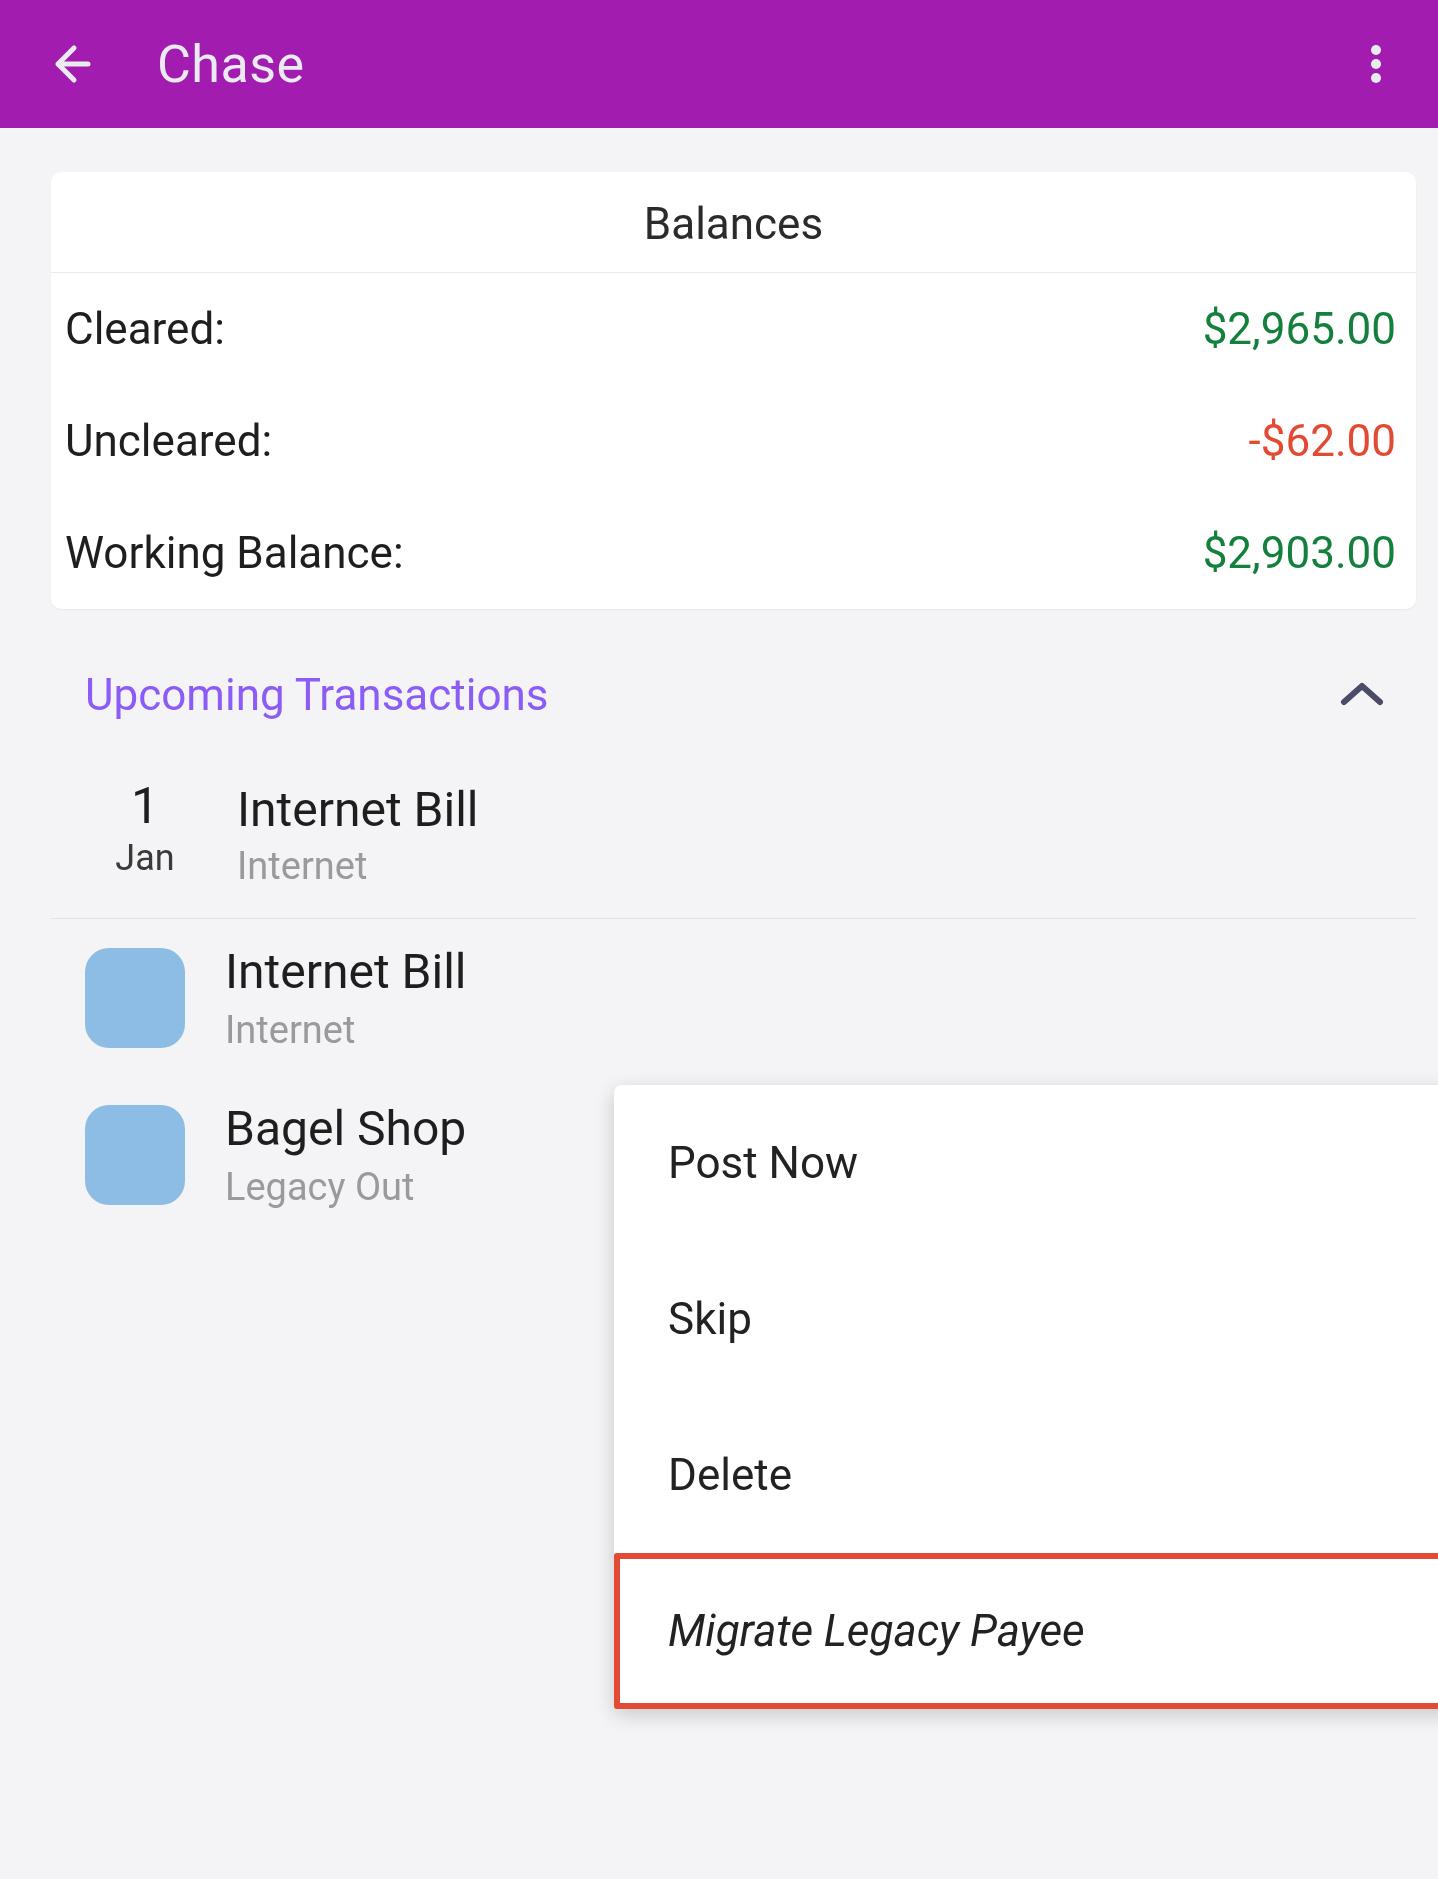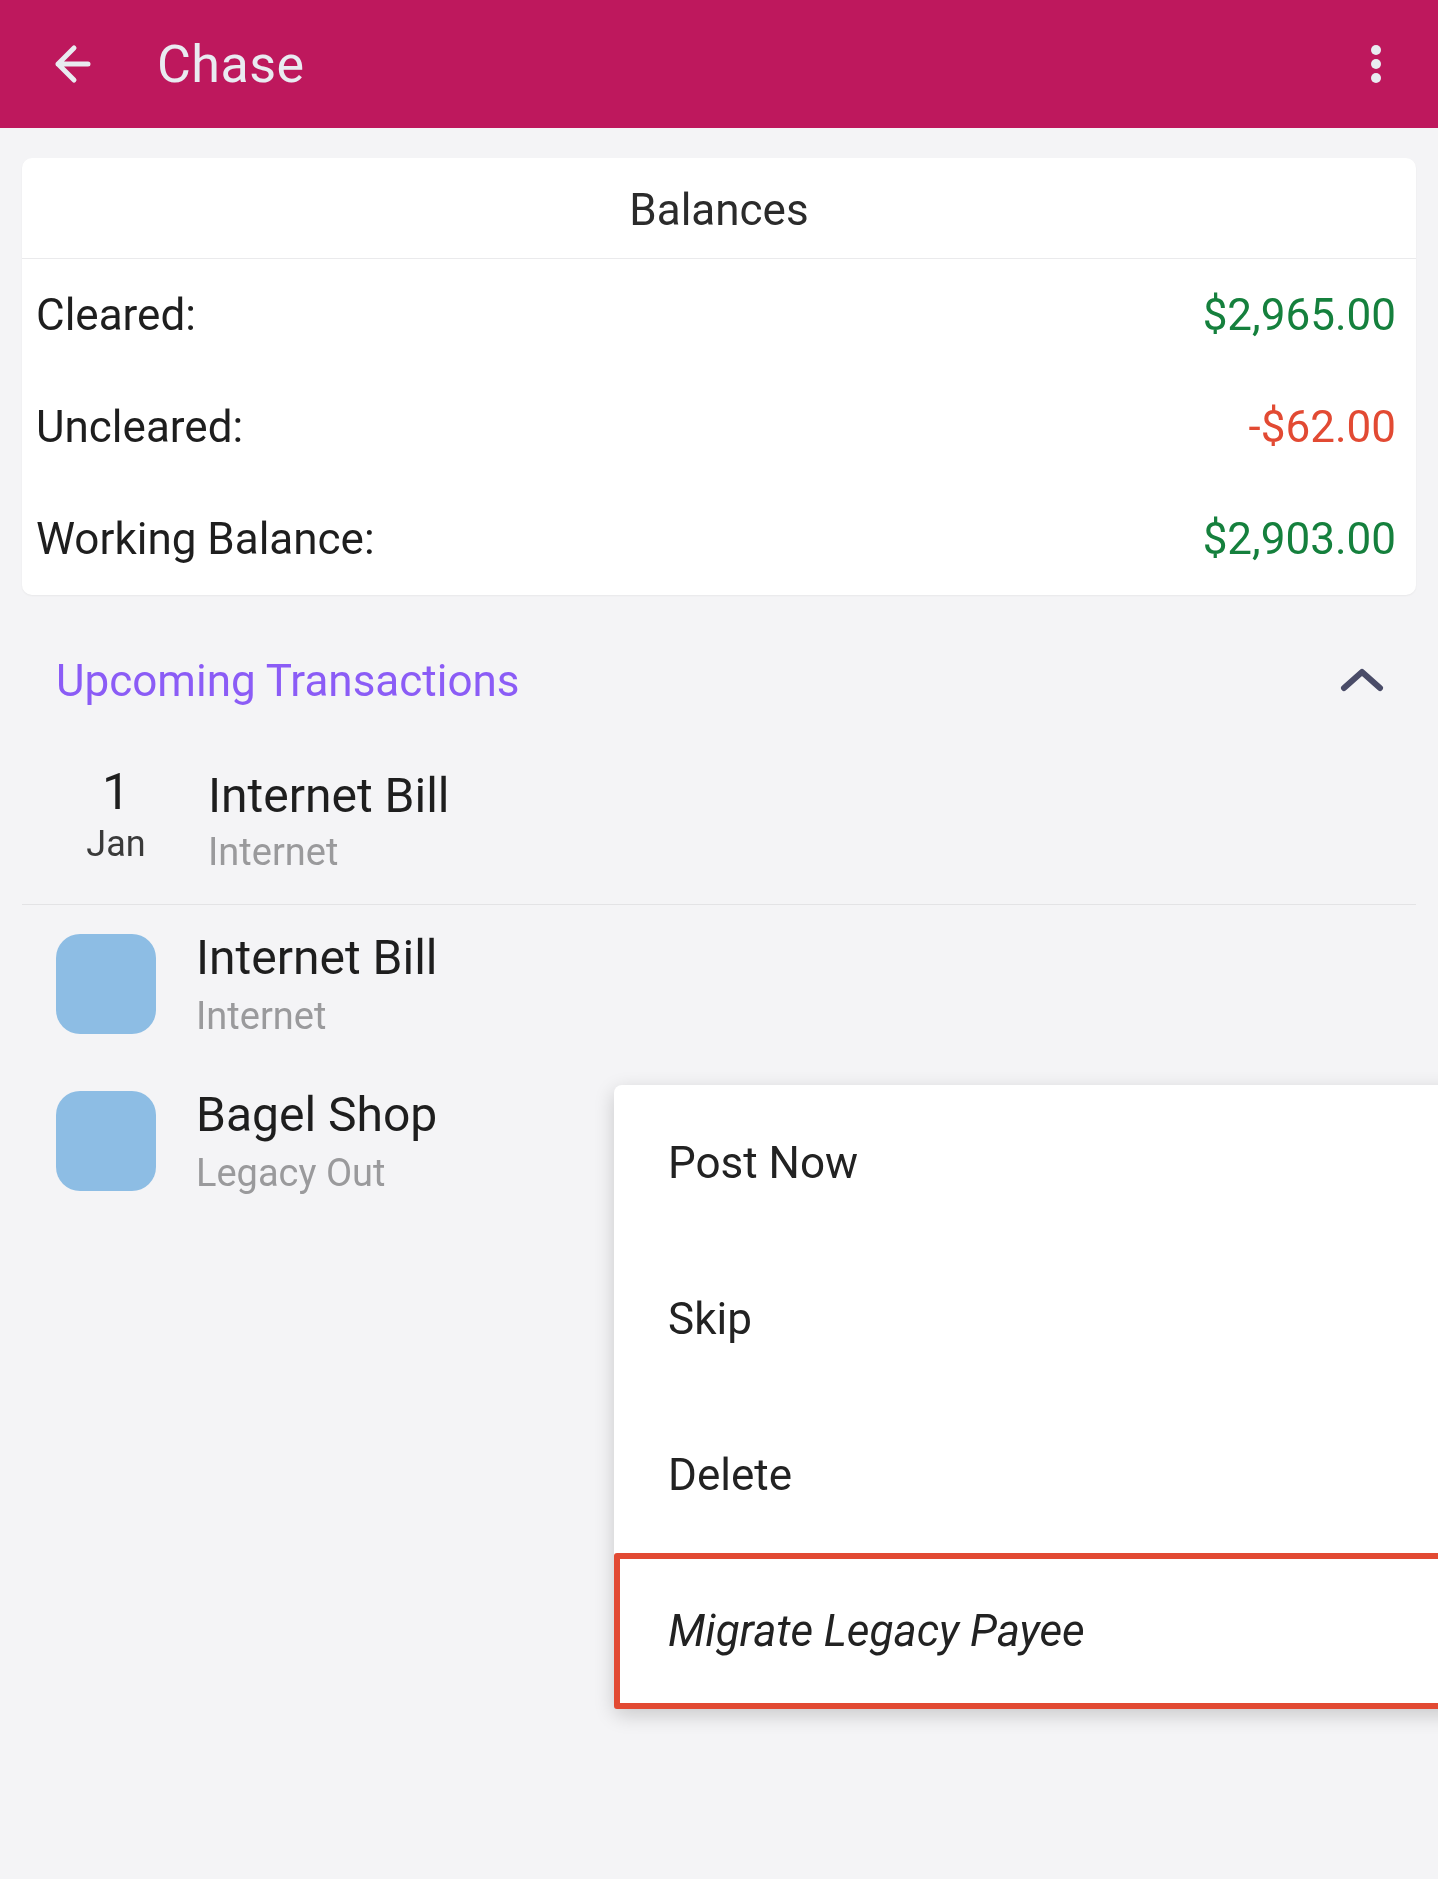--- a/index.html
+++ b/index.html
@@ -6,21 +6,21 @@
   body {
     font-family: -apple-system, BlinkMacSystemFont, "Segoe UI", Roboto, "Helvetica Neue", Arial, sans-serif;
     background: #f4f4f6;
     width: 1438px;
     height: 1879px;
     overflow: hidden;
     position: relative;
   }
 
   .topbar {
-    background: #be185d;
+    background: #a21caf;
     height: 128px;
     display: flex;
     align-items: center;
     padding: 0 40px 0 48px;
     color: #e9ebf1;
   }
   .topbar .back-icon {
     width: 44px;
     height: 44px;
     display: inline-flex;
@@ -38,21 +38,21 @@
   .topbar .more-icon {
     width: 44px;
     height: 44px;
     display: inline-flex;
     align-items: center;
     justify-content: center;
     cursor: pointer;
   }
   .more-icon svg circle { fill: #e9ebf1; }
 
-  .content { padding: 30px 22px 0 22px; }
+  .content { padding: 44px 22px 0 22px; margin-left: 29px; }
   .balances-card {
     background: #ffffff;
     border-radius: 10px;
     box-shadow: 0 1px 2px rgba(0,0,0,0.05);
     overflow: hidden;
   }
   .balances-title {
     text-align: center;
     font-size: 44px;
     font-weight: 400;

